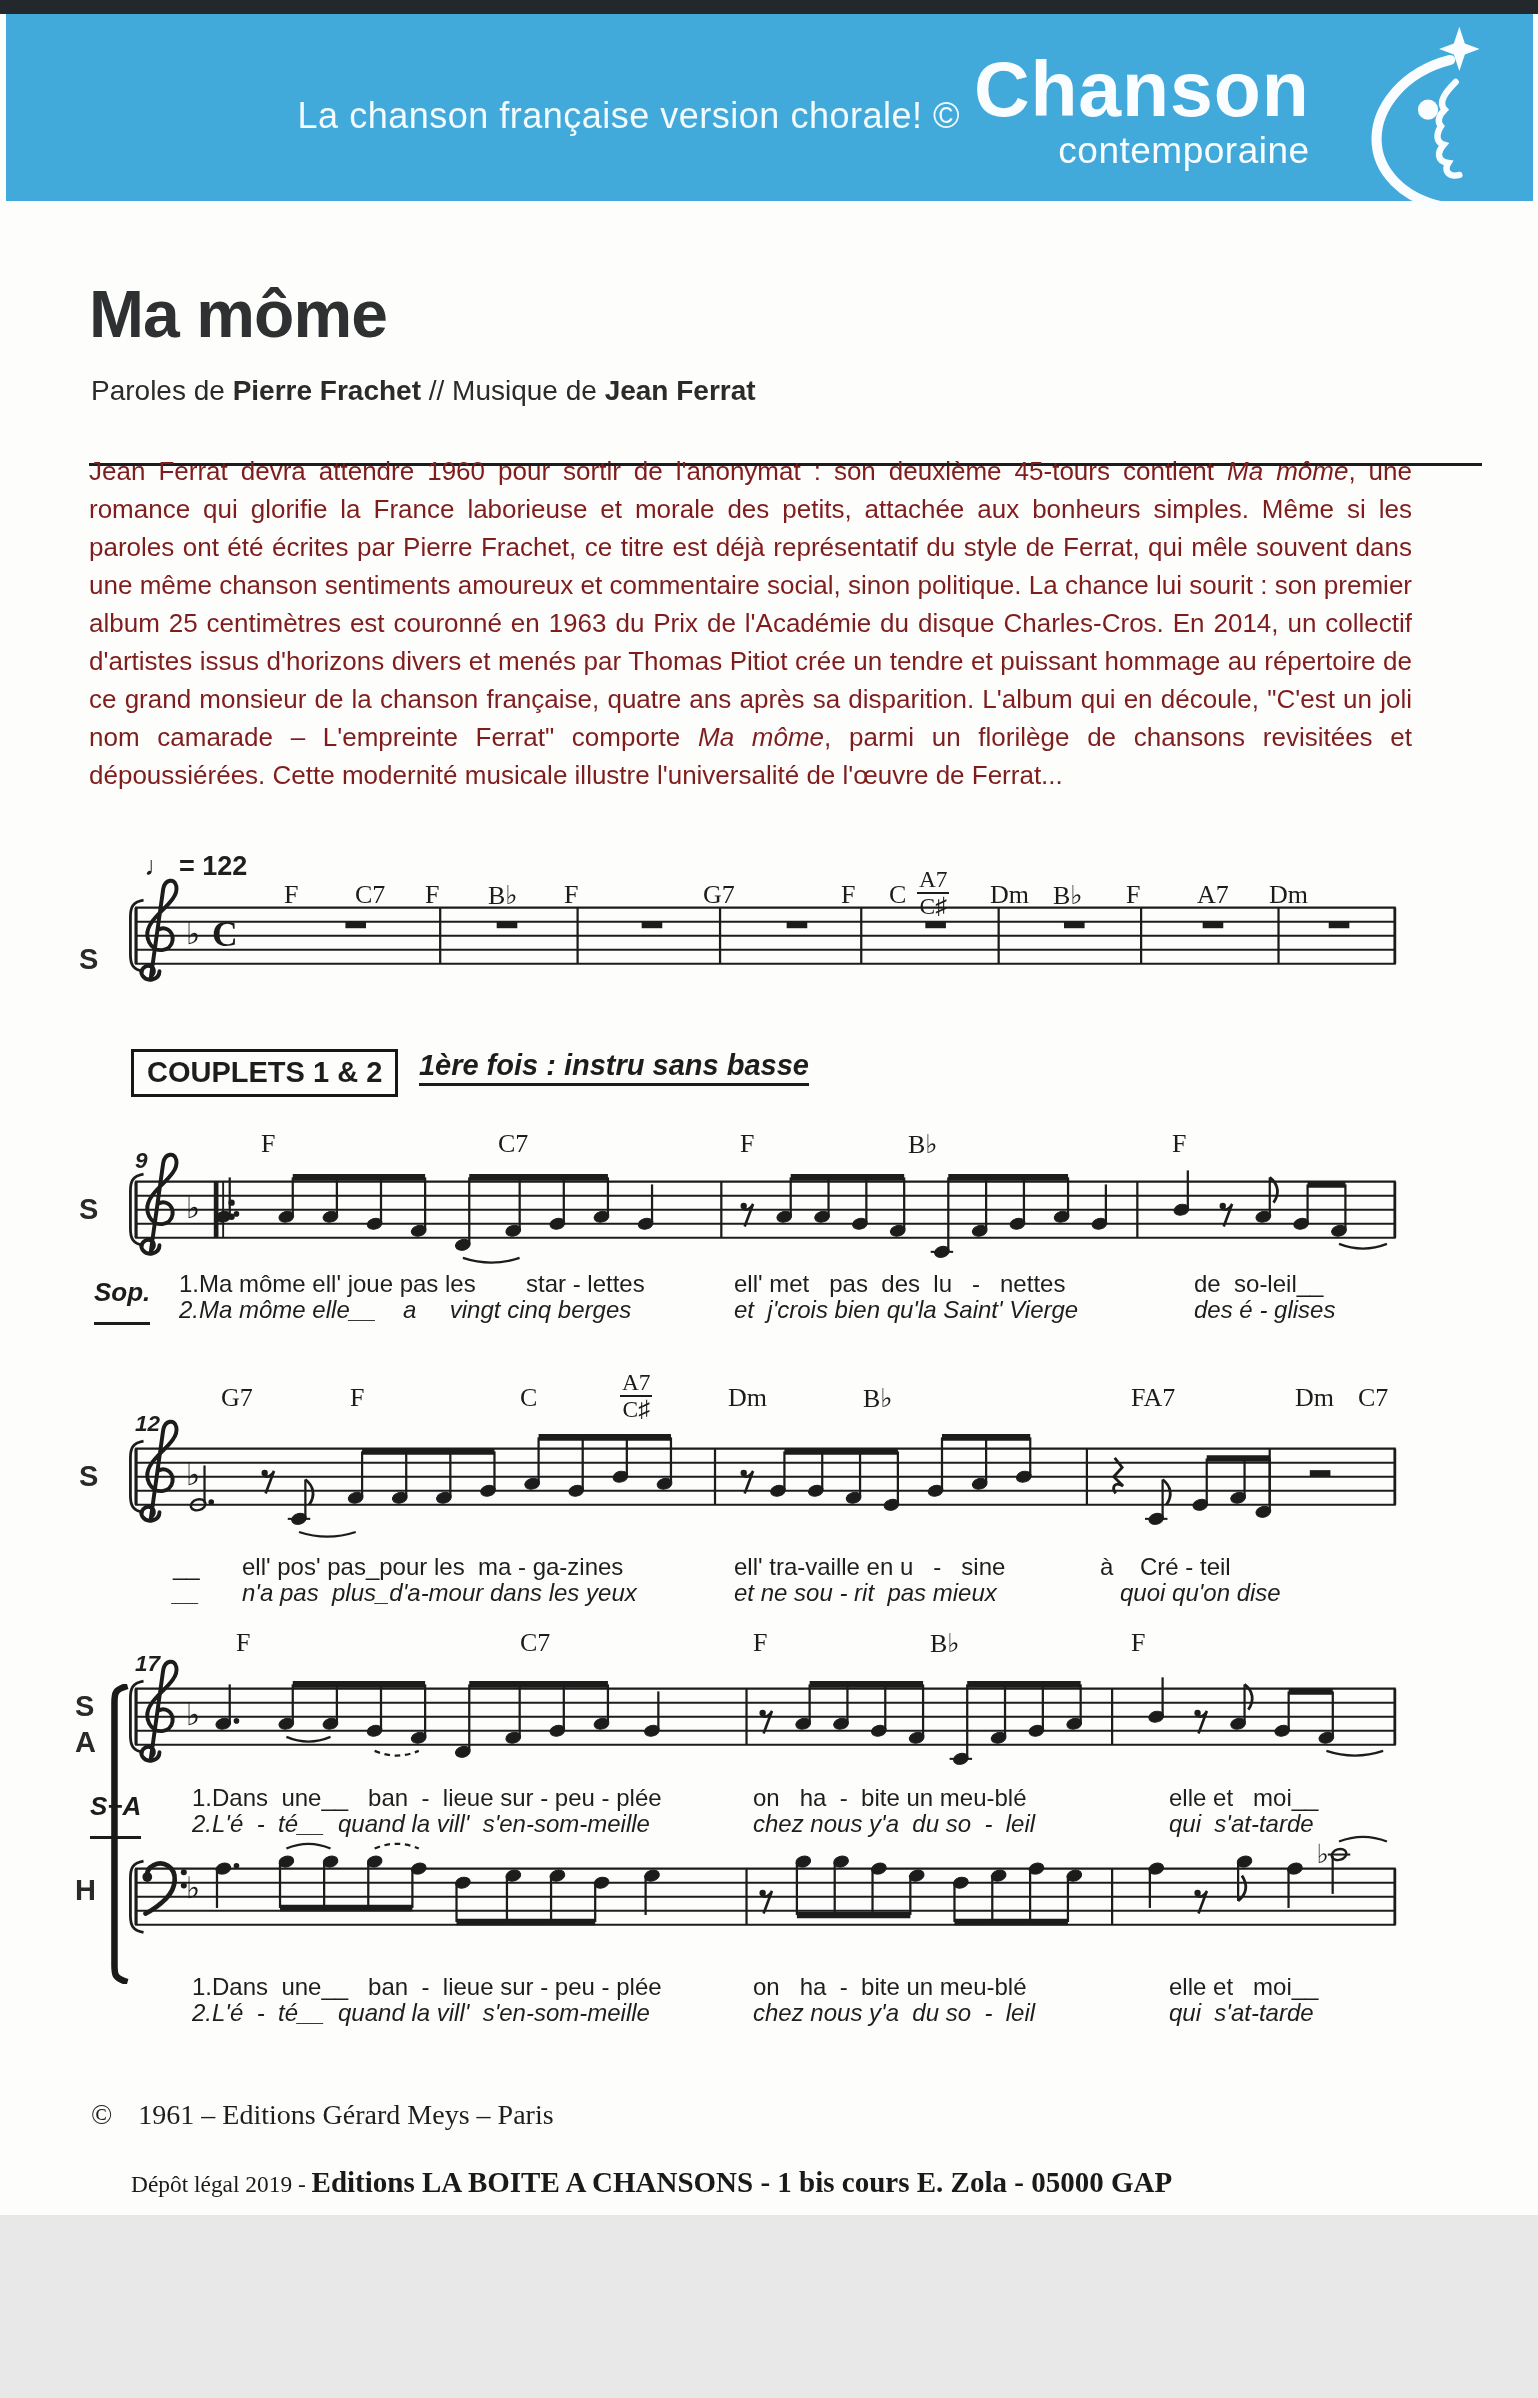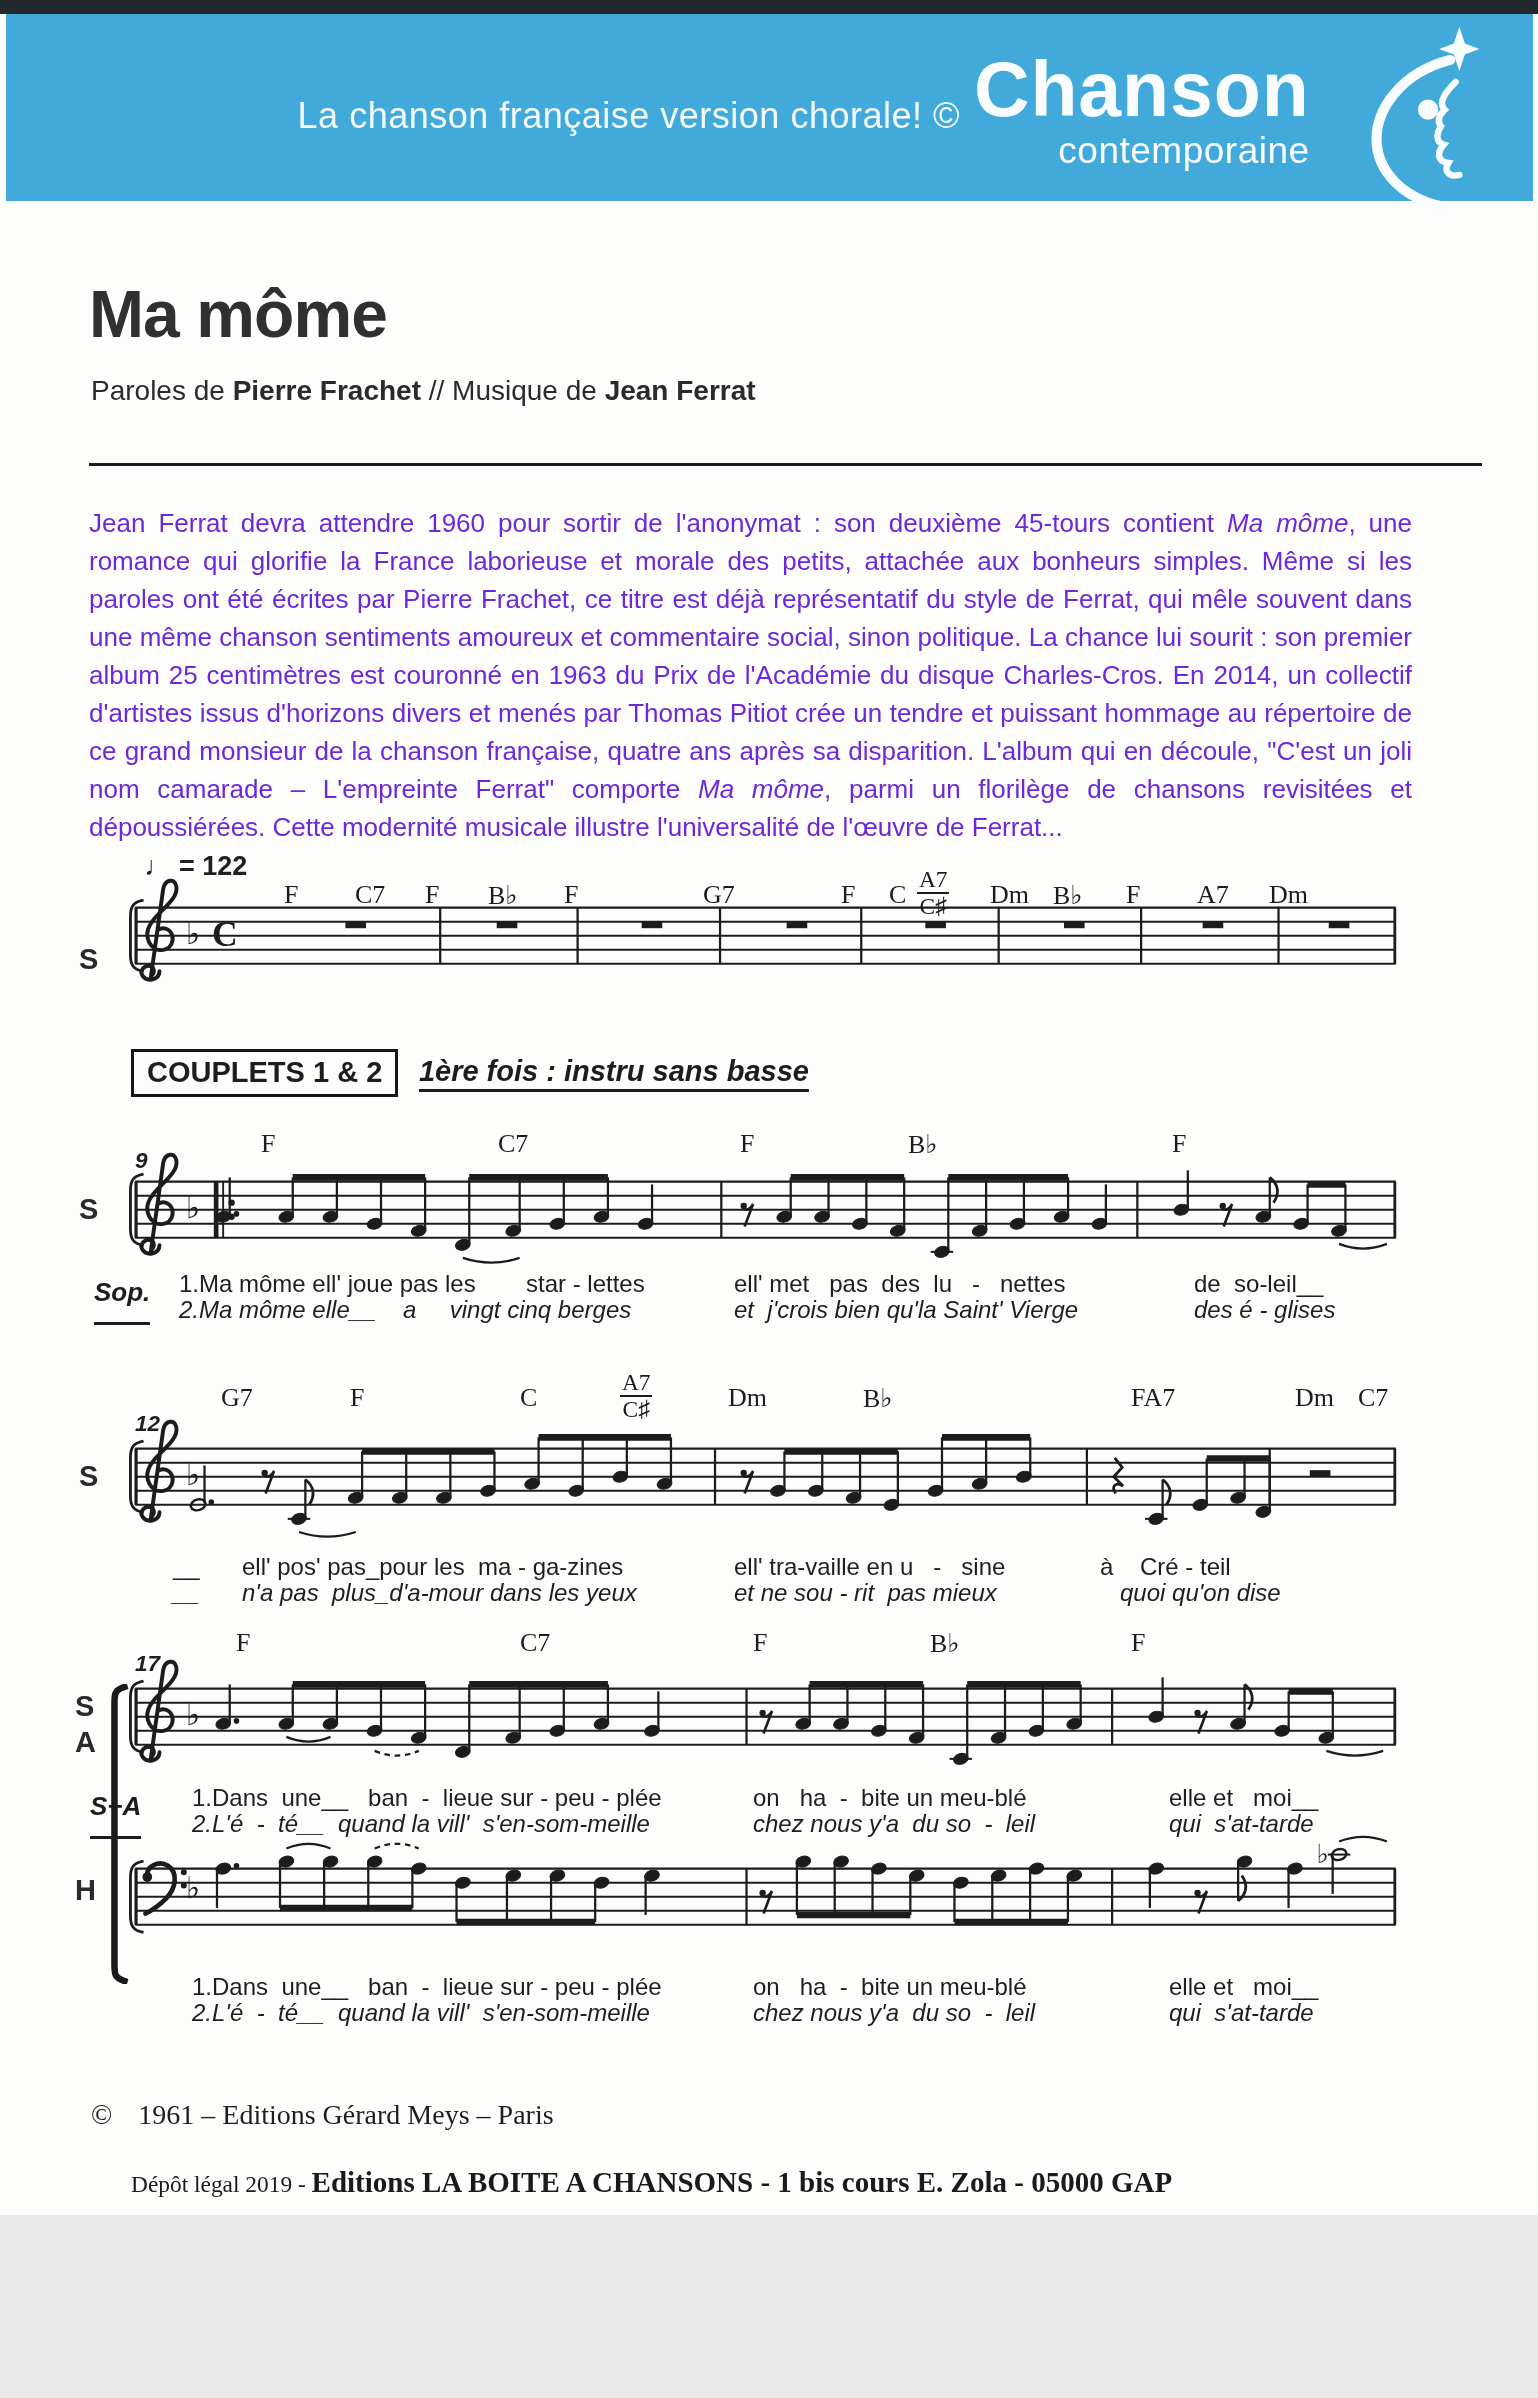--- a/index.html
+++ b/index.html
@@ -16,22 +16,22 @@
   .logo-icon{position:absolute;right:28px;top:11.2px;width:187px;height:184px;}
   
   .title{position:absolute;left:89px;top:276px;font-size:66px;font-weight:700;
          letter-spacing:-0.9px;color:#2e3032;}
   .byline{position:absolute;left:91px;font-size:28px;color:#2b2b2b;}
   .byline b{font-weight:700;}
   .byline1{top:375px;}
   .byline2{top:418px;}
   .rule{position:absolute;left:89px;top:463px;width:1393px;border-top:3.7px solid #1c1c1c;}
   
-  .intro{position:absolute;left:89px;top:504px;width:1323px;font-size:26px;line-height:38px;
-         text-align:justify;color:#6d28d9;}
+  .intro{position:absolute;left:89px;top:452px;width:1323px;font-size:26px;line-height:38px;
+         text-align:justify;color:#7f1d1d;}
   .intro i{font-style:italic;}
   
   .system{position:absolute;left:122px;width:1285px;}
   .sys1{top:857px;height:225px;}
   .sys2{top:1120px;height:239px;}
   .sys3{top:1370px;height:253px;}
   .sys4{top:1632px;height:440px;}
   .tempo{position:absolute;left:22.5px;top:-5.6px;font-size:27px;font-weight:700;color:#1f1f1f;}
   .chords{position:absolute;left:0;top:0;width:100%;height:56px;z-index:3;}
   .chords span.ch{position:absolute;font-family:"Liberation Serif",serif;font-size:26px;
@@ -40,21 +40,21 @@
                 font-family:"Liberation Serif",serif;font-size:23.4px;line-height:1.05;color:#1c1c1c;}
   .chords .frac .t{border-bottom:2.2px solid #1c1c1c;padding:0 1.9px 0.9px;}
   .mnum{position:absolute;font-size:22.5px;font-style:italic;font-weight:700;color:#1f1f1f;}
   .staff-svg{position:absolute;left:0;width:1285px;height:197px;z-index:2;pointer-events:none;}
   .lyrics{position:absolute;left:0;width:100%;height:28px;z-index:3;}
   .lyrics span{position:absolute;font-size:24px;white-space:pre;color:#1e1e1e;}
   .lyr2 span{font-style:italic;}
   .voice-tag{position:absolute;font-size:26px;font-weight:700;font-style:italic;
              border-bottom:3.7px solid #1c1c1c;padding-bottom:14px;color:#1c1c1c;}
   .staff-label{position:absolute;font-size:29px;font-weight:700;color:#2a2a2a;}
-  .sec-head{position:absolute;left:131px;top:1049px;display:flex;align-items:center;z-index:4;}
+  .sec-head{position:absolute;left:131px;top:1049px;display:flex;align-items:flex-start;z-index:4;}
   .sec-box{border:3.7px solid #161616;padding:3.7px 13px 5.6px;font-size:29px;font-weight:700;color:#1d1d1d;}
   .sec-note{margin-left:20.6px;font-size:29px;font-weight:700;font-style:italic;color:#1d1d1d;
             border-bottom:3.7px solid #1c1c1c;padding-bottom:0.9px;}
   .brace4{position:absolute;left:-15px;top:52px;width:28px;height:300px;z-index:1;}
   
   .copyright{position:absolute;left:91px;top:2099px;font-family:"Liberation Serif",serif;
              font-size:28px;color:#1e1e1e;}
   .copyright .sym{margin-right:26px;}
   .legal{position:absolute;left:131px;top:2166px;font-family:"Liberation Serif",serif;color:#1a1a1a;}
   .legal .pre{font-size:23.4px;}

